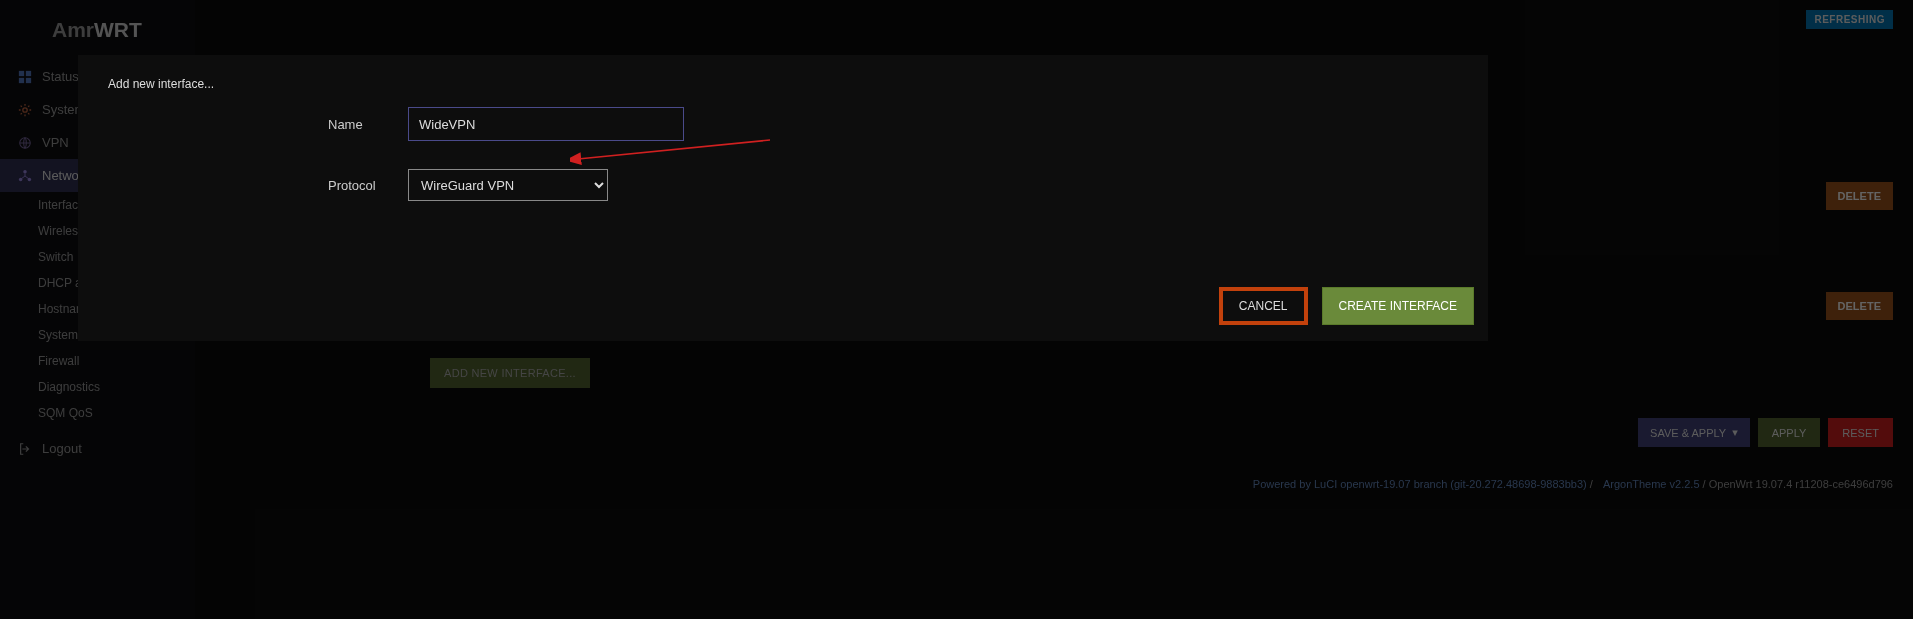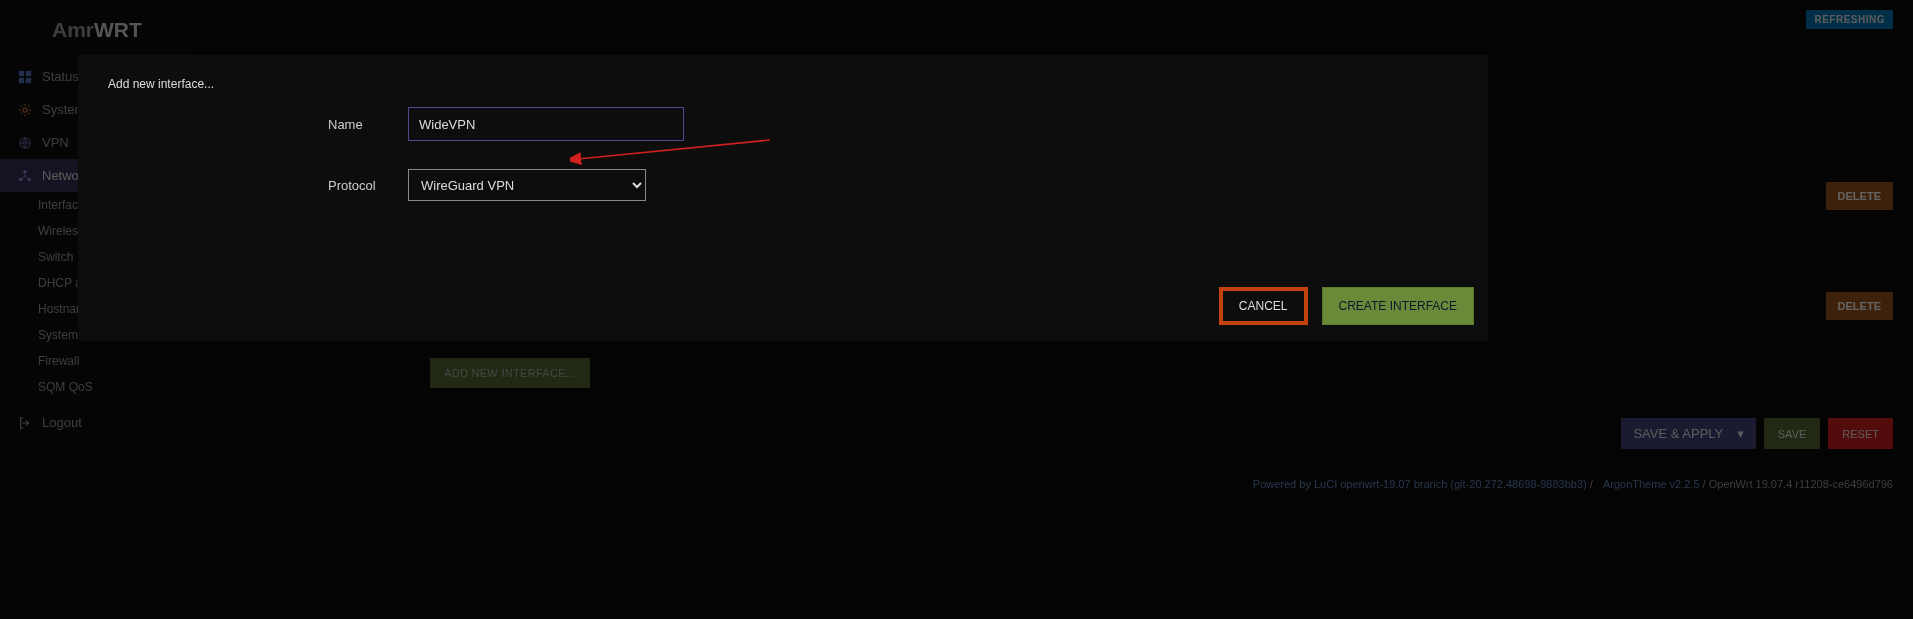--- a/index.html
+++ b/index.html
@@ -94,24 +94,24 @@
   right: 20px;
   top: 418px;
   display: flex;
   gap: 8px;
 }
 .btn-saveapply {
   background: #3a3a6a;
   color: #ccc;
   padding: 8px 12px;
   border: none;
-  font-size: 13px;
+  font-size: 11px;
   display: flex;
   align-items: center;
-  gap: 14px;
+  gap: 6px;
 }
 .btn-save { background: #4a5a2a; color: #ccc; padding: 8px 14px; border: none; font-size: 11px; }
 .btn-reset { background: #b91c1c; color: #ccc; padding: 8px 14px; border: none; font-size: 11px; }
 .footer {
   position: absolute;
   right: 20px;
   top: 478px;
   font-size: 11px;
   color: #888;
 }
@@ -153,21 +153,21 @@
   width: 276px;
   height: 34px;
   background: transparent;
   border: 1px solid #4a4a8a;
   color: #ddd;
   padding: 0 10px;
   font-size: 13px;
   outline: none;
 }
 .form-row select {
-  width: 238px;
+  width: 200px;
   height: 32px;
   background: #0d0d0d;
   border: 1px solid #888;
   color: #ddd;
   padding: 0 8px;
   font-size: 13px;
 }
 .modal-actions {
   display: flex;
   justify-content: flex-end;
@@ -178,21 +178,21 @@
   background: transparent;
   border: 4px solid #c2410c;
   color: #ddd;
   padding: 8px 16px;
   font-size: 12px;
   cursor: pointer;
 }
 .btn-create {
   background: #6a8a3a;
   border: 1px solid #5a7a2a;
-  color: #0f172a;
+  color: #ffffff;
   padding: 8px 16px;
   font-size: 12px;
   cursor: pointer;
 }
 .arrow {
   position: absolute;
   left: 570px;
   top: 135px;
   pointer-events: none;
 }
@@ -236,20 +236,21 @@
       </svg>
     <span>Network</span>
   </div>
   <div class="subnav-item">Interfaces</div>
   <div class="subnav-item">Wireless</div>
   <div class="subnav-item">Switch</div>
   <div class="subnav-item">DHCP and DNS</div>
   <div class="subnav-item">Hostnames</div>
   <div class="subnav-item">System Routes</div>
   <div class="subnav-item">Firewall</div>
+  <div class="subnav-item">Diagnostics</div>
   <div class="subnav-item">SQM QoS</div>
   <div class="nav-item" style="margin-top:6px">
     <svg viewBox="0 0 16 16" fill="none" stroke="#888" stroke-width="1.4">
         <path d="M6 2H3v12h3M9 5l3 3-3 3M12 8H5"></path>
       </svg>
     <span>Logout</span>
   </div>
 </div>
 
 <div class="main">
@@ -261,21 +262,21 @@
   <div class="bg-ipv4">
     <b>IPv4:</b>
     <span>192.168.9.105/24</span>
   </div>
   <button class="bg-add-btn">ADD NEW INTERFACE...</button>
   <div class="bottom-btns">
     <button class="btn-saveapply">
       <span>SAVE &amp; APPLY</span>
       <span>▾</span>
     </button>
-    <button class="btn-save">SAVE</button>
+    <button class="btn-save">APPLY</button>
     <button class="btn-reset">RESET</button>
   </div>
   <div class="footer">
     <a>Powered by LuCI openwrt-19.07 branch (git-20.272.48698-9883bb3)</a>
     <span> / </span>
     <a>ArgonTheme v2.2.5</a>
     <span> / </span>
     <span>OpenWrt 19.07.4 r11208-ce6496d796</span>
   </div>
 </div>

